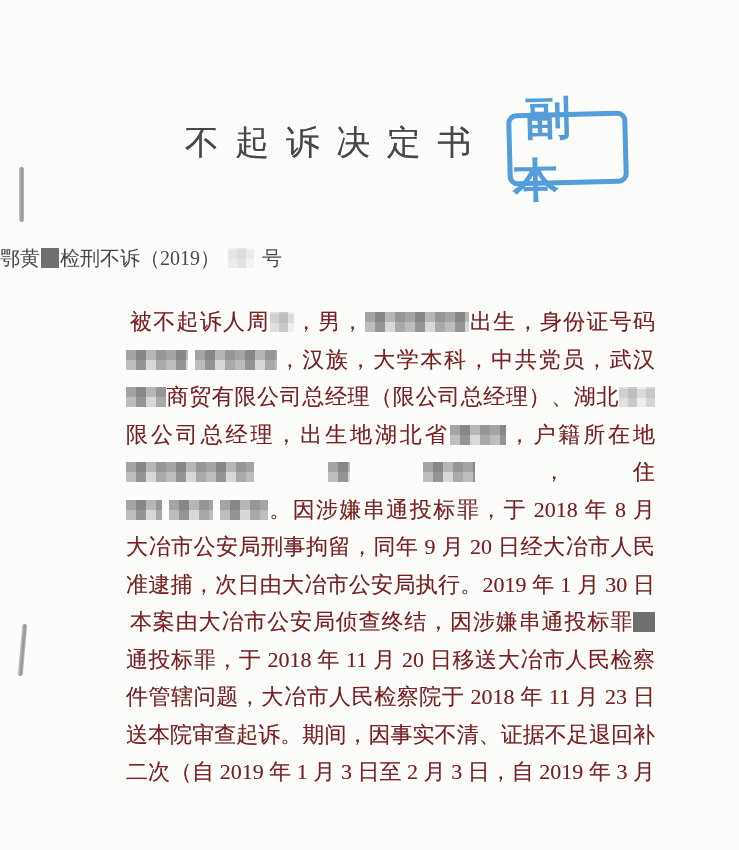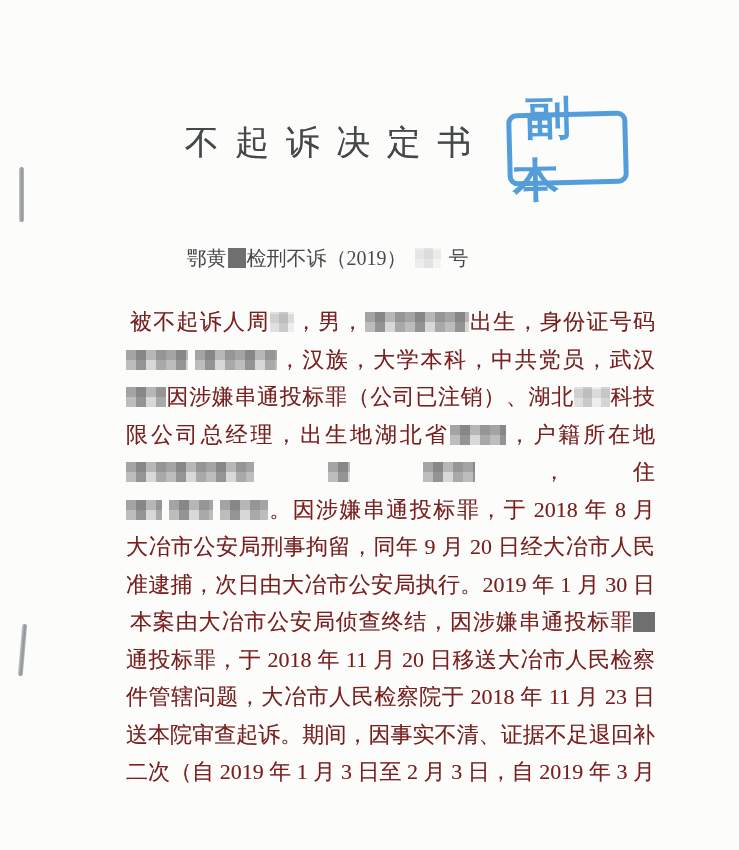--- a/index.html
+++ b/index.html
@@ -32,21 +32,21 @@
     border:5px solid #4495d8;border-radius:10px;
     transform:rotate(-1.5deg);
     display:flex;align-items:center;justify-content:center;
     color:#4495d8;font-weight:bold;font-size:46px;
     letter-spacing:14px;text-indent:14px;
     opacity:.92;
   }
   
   .doc-number{
     position:absolute;top:244px;left:0;width:655px;
-    text-align:center;font-size:20px;line-height:28px;
+    text-align:left;font-size:20px;line-height:28px;
     color:#46494b;white-space:nowrap;
   }
   .docnum-redact{width:18px;height:18px;vertical-align:-2px;margin:0 1px;}
   .docnum-blank{width:26px;height:14px;vertical-align:-1px;margin:0 8px;opacity:.5;}
   
   .body-block{
     position:absolute;top:303px;left:86px;width:569px;
     font-size:22px;color:#7f1d1d;
     text-shadow:0 0 .5px rgba(60,60,60,.45);
   }
@@ -91,21 +91,21 @@
     <span>副本</span>
   </div>
 
   <div class="doc-number">
     <span>鄂黄</span><span class="redact solid docnum-redact"></span><span>检刑不诉（2019）</span><span class="redact light docnum-blank"></span><span>号</span>
   </div>
 
   <div class="body-block">
       <div class="line justify indent"><span>被不起诉人周</span><span class="redact light" style="width: 24px;"></span><span>，男，</span><span class="redact dark" style="width: 104px;"></span><span>出生，身份证号码</span></div>
       <div class="line justify"><span class="redact dark" style="width: 62px;"></span><span> </span><span class="redact dark" style="width: 82px;"></span><span>，汉族，大学本科，中共党员，武汉</span><span class="redact light" style="width: 40px;"></span></div>
-      <div class="line justify"><span class="redact dark" style="width: 40px;"></span><span>因涉嫌串通投标罪（公司已注销）、湖北</span><span class="redact light" style="width: 36px;"></span><span>科技发展有</span></div>
+      <div class="line justify"><span class="redact dark" style="width: 40px;"></span><span>商贸有限公司总经理（限公司总经理）、湖北</span><span class="redact light" style="width: 36px;"></span><span>科技发展有</span></div>
       <div class="line justify"><span>限公司总经理，出生地湖北省</span><span class="redact dark" style="width: 56px;"></span><span>，户籍所在地</span><span class="redact dark" style="width: 88px;"></span></div>
       <div class="line justify"><span class="redact dark" style="width: 128px;"></span><span> </span><span class="redact dark" style="width: 22px;"></span><span> </span><span class="redact dark" style="width: 52px;"></span><span>，住</span></div>
       <div class="line justify"><span class="redact dark" style="width: 36px;"></span><span> </span><span class="redact dark" style="width: 44px;"></span><span> </span><span class="redact dark" style="width: 48px;"></span><span>。因涉嫌串通投标罪，于 2018 年 8 月 16 日被</span></div>
       <div class="line justify"><span>大冶市公安局刑事拘留，同年 9 月 20 日经大冶市人民检察院批</span></div>
       <div class="line justify"><span>准逮捕，次日由大冶市公安局执行。2019 年 1 月 30 日被大冶市</span></div>
       <div class="line justify indent"><span>本案由大冶市公安局侦查终结，因涉嫌串通投标罪</span><span class="redact solid" style="width: 22px;"></span><span>涉嫌串</span></div>
       <div class="line justify"><span>通投标罪，于 2018 年 11 月 20 日移送大冶市人民检察院，因案</span></div>
       <div class="line justify"><span>件管辖问题，大冶市人民检察院于 2018 年 11 月 23 日将该案移</span></div>
       <div class="line justify"><span>送本院审查起诉。期间，因事实不清、证据不足退回补充侦查</span></div>
       <div class="line justify"><span>二次（自 2019 年 1 月 3 日至 2 月 3 日，自 2019 年 3 月 18 日至</span></div>

